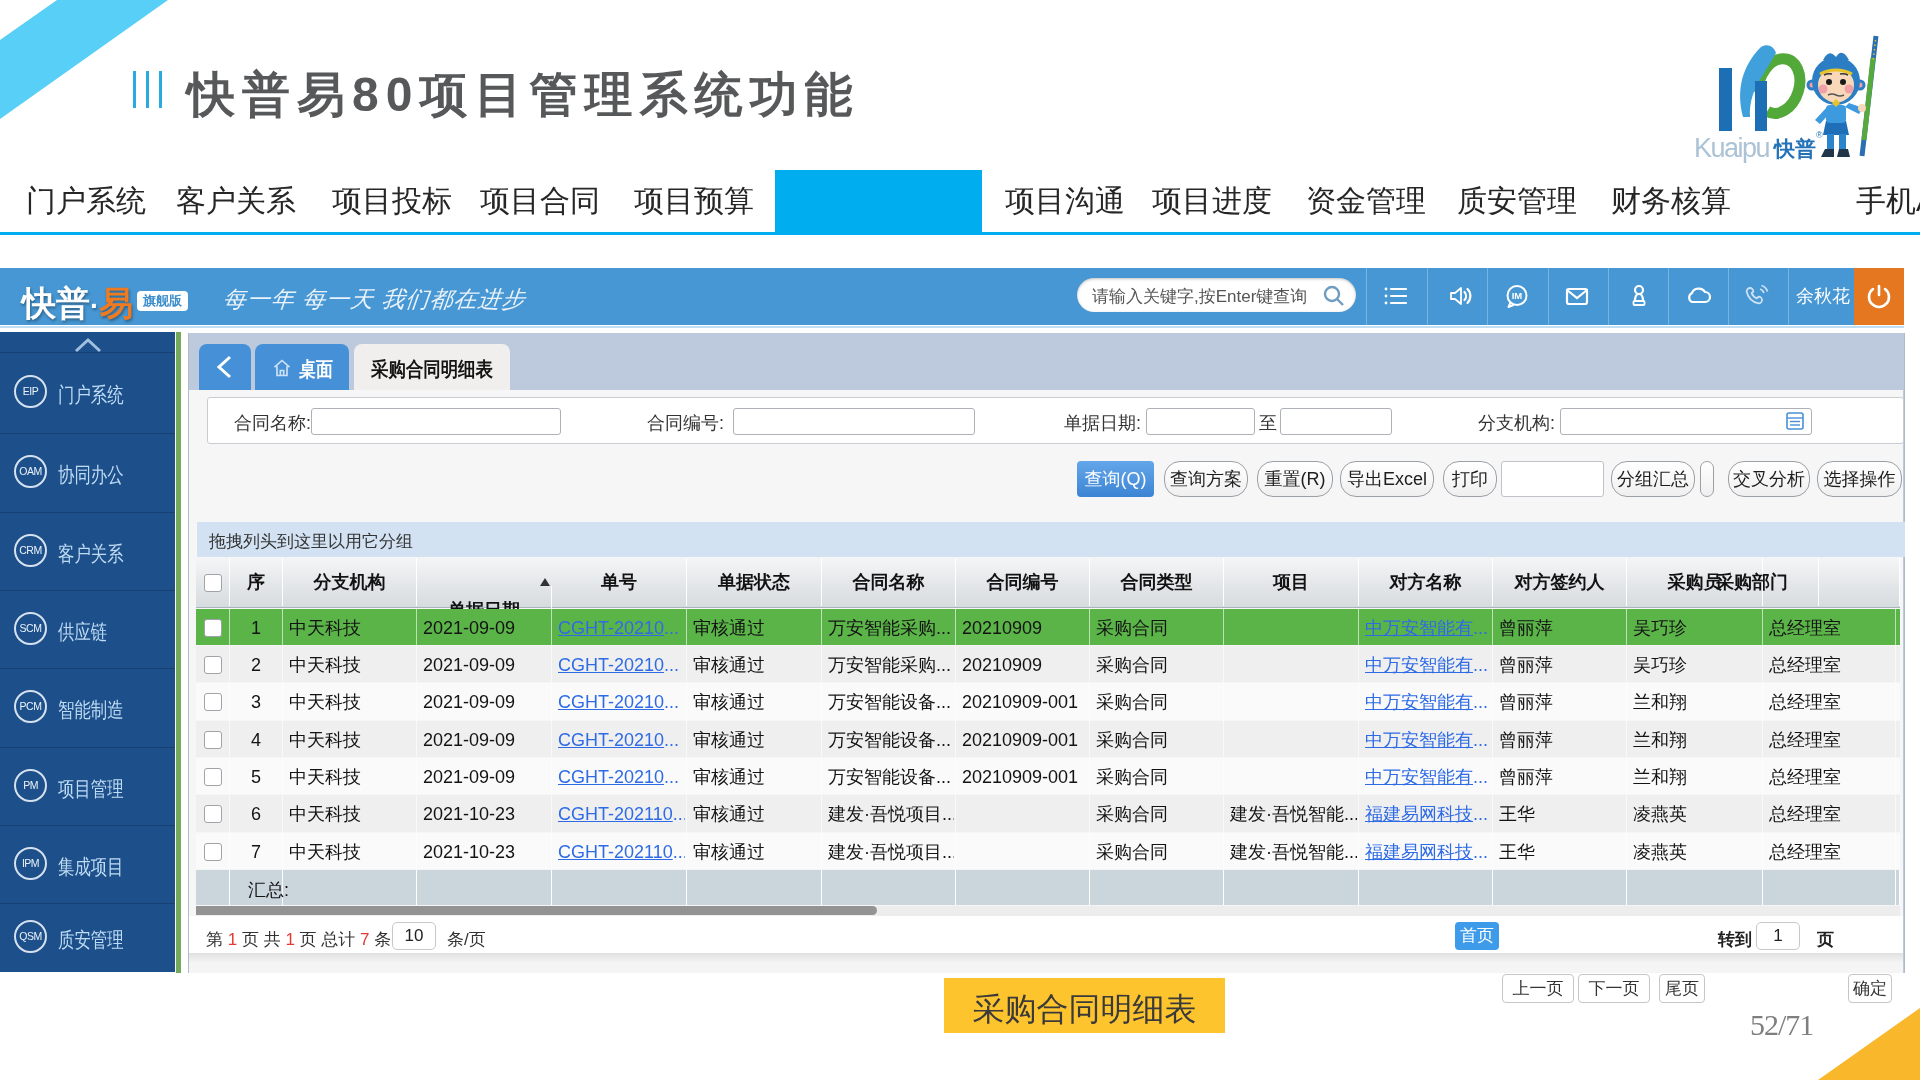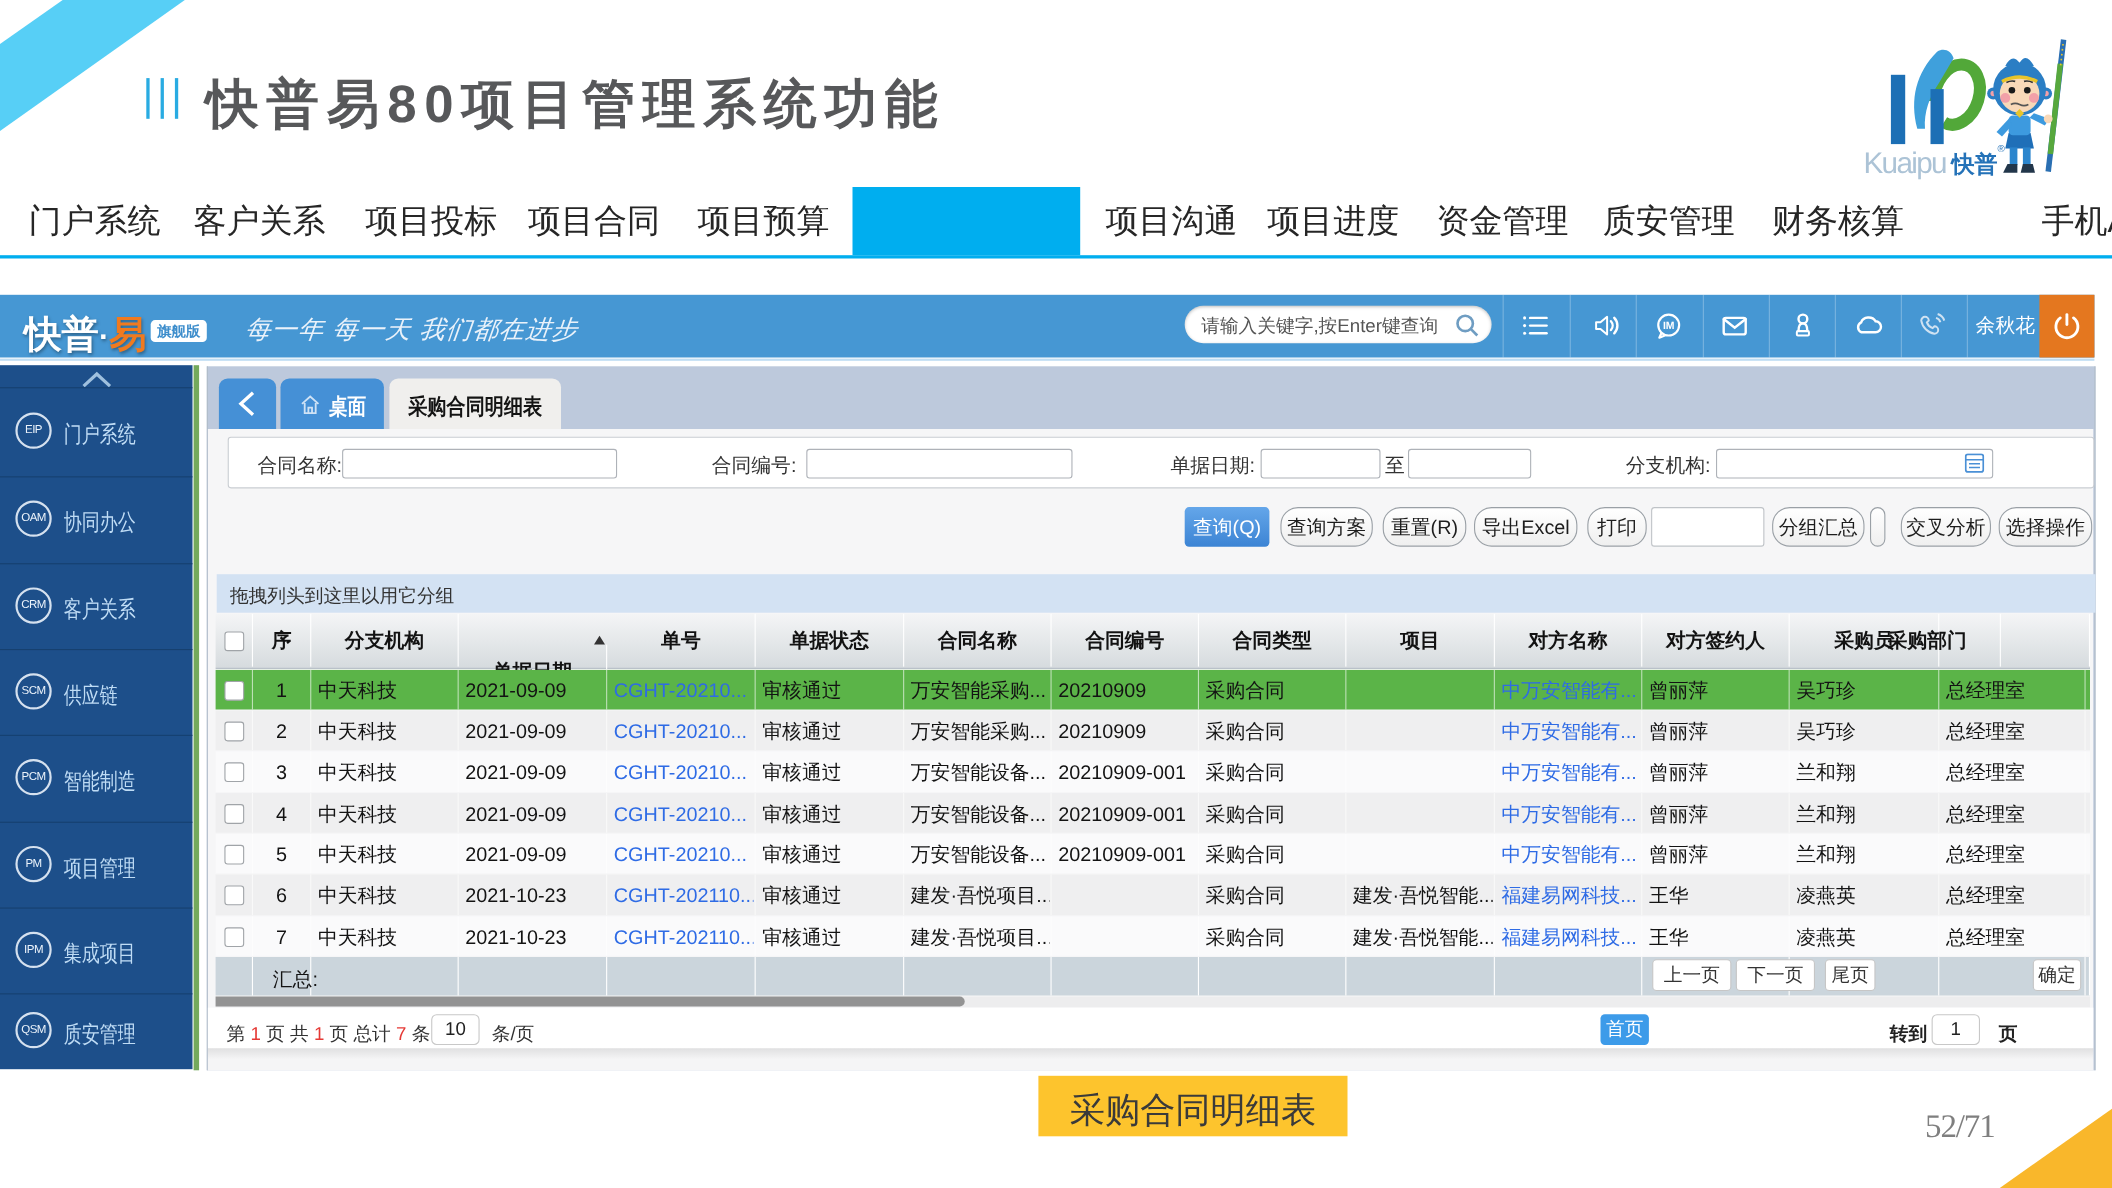--- a/index.html
+++ b/index.html
@@ -6,23 +6,23 @@
    font-family:"Liberation Sans",sans-serif;}
 .a{position:absolute}
 .nav{font-size:30px;color:#262626;font-weight:400;white-space:nowrap}
 .lbl{font-size:18px;color:#333}
 .inp{position:absolute;background:#fff;border:1px solid #aeb2b8;border-radius:3px;height:25px}
 .btn{position:absolute;height:34px;border:1px solid #9aa0a6;border-radius:16px;
      background:linear-gradient(#fff,#efefef);font-size:18px;color:#1d1d1d;text-align:center;line-height:34px}
 .cell{position:absolute;overflow:hidden;white-space:nowrap;font-size:18px;color:#131313;line-height:38px}
 .hcell{position:absolute;overflow:hidden;white-space:nowrap;font-size:18px;font-weight:bold;color:#121212;
        text-align:center;line-height:48px;border-right:1px solid #fff}
-.lnk{color:#2e6be5;}
+.lnk{color:#2e6be5;text-decoration:underline}
 .pbtn{position:absolute;height:27px;background:#fff;border:1px solid #c6c6c6;border-radius:4px;
-      font-size:17px;color:#333;text-align:center;line-height:27px;top:872px}
+      font-size:17px;color:#333;text-align:center;line-height:27px;top:974px}
 .cb{position:absolute;width:16px;height:16px;background:#fff;border:1px solid #a0a4a8;border-radius:3px}
 </style></head><body>
 <div id="s">
 <svg class="a" style="left:0;top:0" width="1920" height="1080" viewBox="0 0 1920 1080">
 <polygon points="57,0 168,0 0,119 0,40" fill="#57CFF6"></polygon>
 <polygon points="1818,1080 1920,1008 1920,1080" fill="#F9B72B"></polygon>
 </svg>
 <div class="a" style="left:133px;top:71px;width:3px;height:37px;background:#29ABE2"></div>
 <div class="a" style="left:146px;top:71px;width:3px;height:37px;background:#29ABE2"></div>
 <div class="a" style="left:159px;top:71px;width:3px;height:37px;background:#29ABE2"></div>

